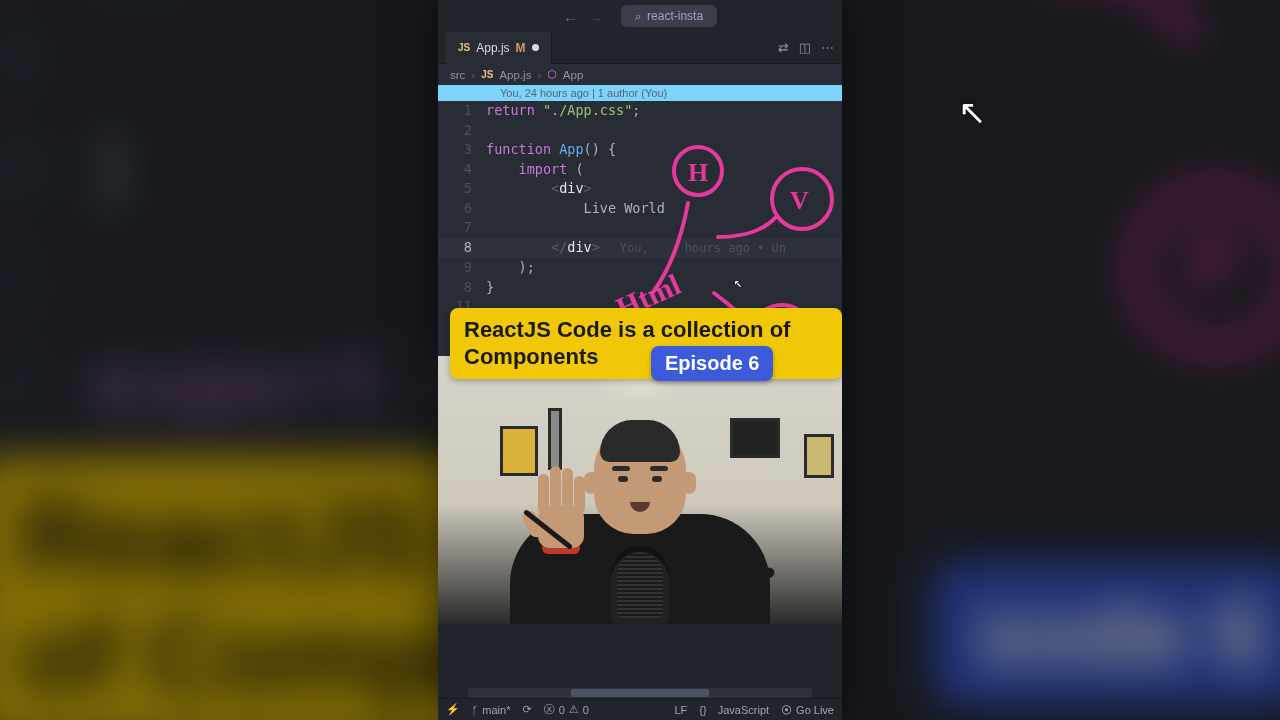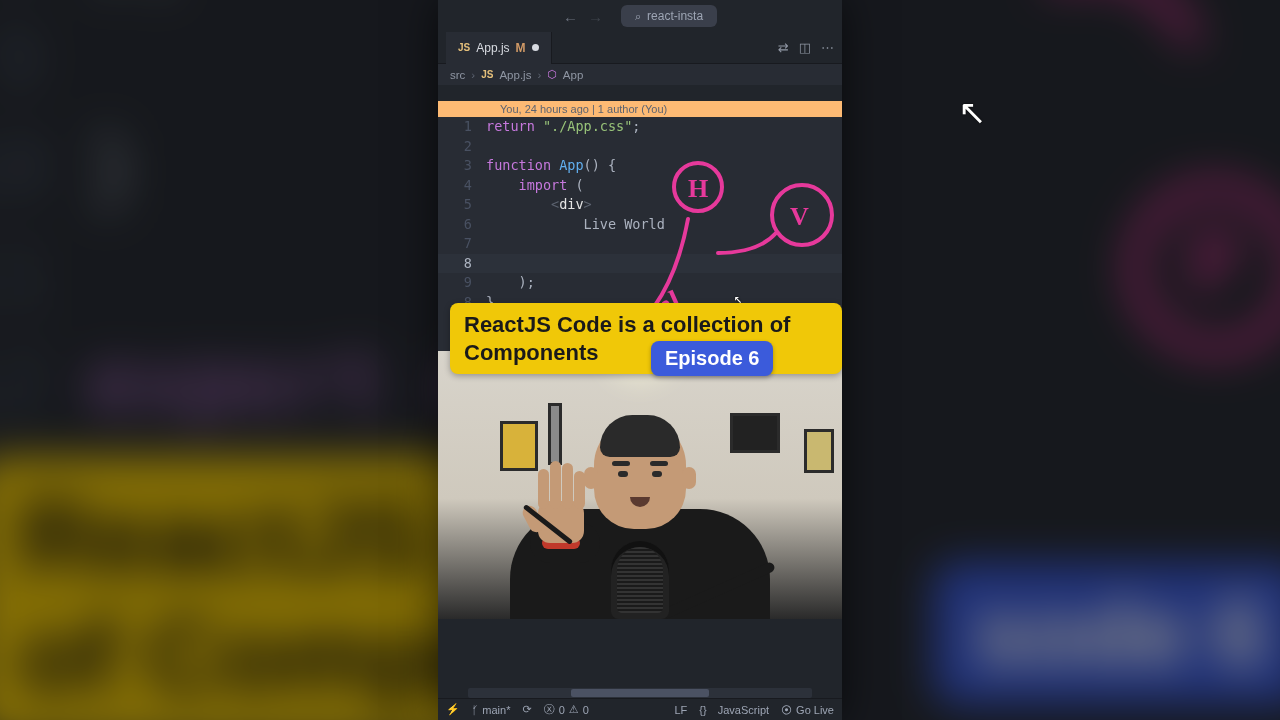--- a/index.html
+++ b/index.html
@@ -85,22 +85,21 @@
   .breadcrumb {
     padding:4px 12px; font-size:11.5px; color:#8f96a3;
     display:flex; align-items:center; gap:6px;
     background:#282c34;
   }
   .breadcrumb .chev { color:#5c6370;}
   .breadcrumb .js-badge { color:#e5c07b; font-weight:700; font-size:10px;}
   .breadcrumb .cube { color:#c678dd; font-size:11px;}
   .codelens {
     padding:2px 0 2px 62px; font-size:11px; color:#5c6370;
-    background:#fdba74;
-    margin-top:16px;
+    background:#7dd3fc;
   }
   .editor {
     background:#282c34;
     font-family:'Consolas','Menlo',monospace;
     font-size:13.5px; line-height:19.5px;
     position:relative;
   }
   .line { display:flex; white-space:pre;}
   .gutter {
     width:48px; text-align:right; padding-right:14px;
@@ -277,23 +276,24 @@
   <div class="codelens">You, 24 hours ago | 1 author (You)</div>
 
   <div class="editor">
     <div class="line"><span class="gutter">1</span><span class="code"><span class="kw">return</span> <span class="str">"./App.css"</span><span class="pun">;</span></span></div>
     <div class="line"><span class="gutter">2</span><span class="code"></span></div>
     <div class="line"><span class="gutter">3</span><span class="code"><span class="kw">function</span> <span class="fn">App</span><span class="pun">() {</span></span></div>
     <div class="line"><span class="gutter">4</span><span class="code">    <span class="kw">import</span><span class="pun"> (</span></span></div>
     <div class="line"><span class="gutter">5</span><span class="code">        <span class="ang">&lt;</span><span class="tag">div</span><span class="ang">&gt;</span></span></div>
     <div class="line"><span class="gutter">6</span><span class="code">            <span>Live World</span></span></div>
     <div class="line"><span class="gutter">7</span><span class="code"></span></div>
-    <div class="line active"><span class="gutter">8</span></div>
+    <div class="line active"><span class="gutter">8</span><span class="code">        <span class="ang">&lt;/</span><span class="tag">div</span><span class="ang">&gt;</span><span class="blame">You,     hours ago • Un</span></span></div>
     <div class="line"><span class="gutter">9</span><span class="code">    <span class="pun">);</span></span></div>
     <div class="line"><span class="gutter">8</span><span class="code"><span class="pun">}</span></span></div>
+    <div class="line"><span class="gutter">11</span><span class="code"></span></div>
     <div class="line"><span class="gutter">12</span><span class="code"><span class="kw">export</span> <span class="kw">default</span> <span class="fn">App</span><span class="pun">;</span></span></div>
     <div class="line"><span class="gutter">13</span><span class="code"></span></div>
 
     <div class="annotations">
       <svg style="left:232px; top:42px;" width="60" height="60">
         <circle cx="28" cy="28" r="24" class="ann-stroke"></circle>
         <text x="18" y="38" class="ann-text">H</text>
       </svg>
       <svg style="left:330px; top:64px;" width="70" height="70">
         <circle cx="34" cy="34" r="30" class="ann-stroke"></circle>

